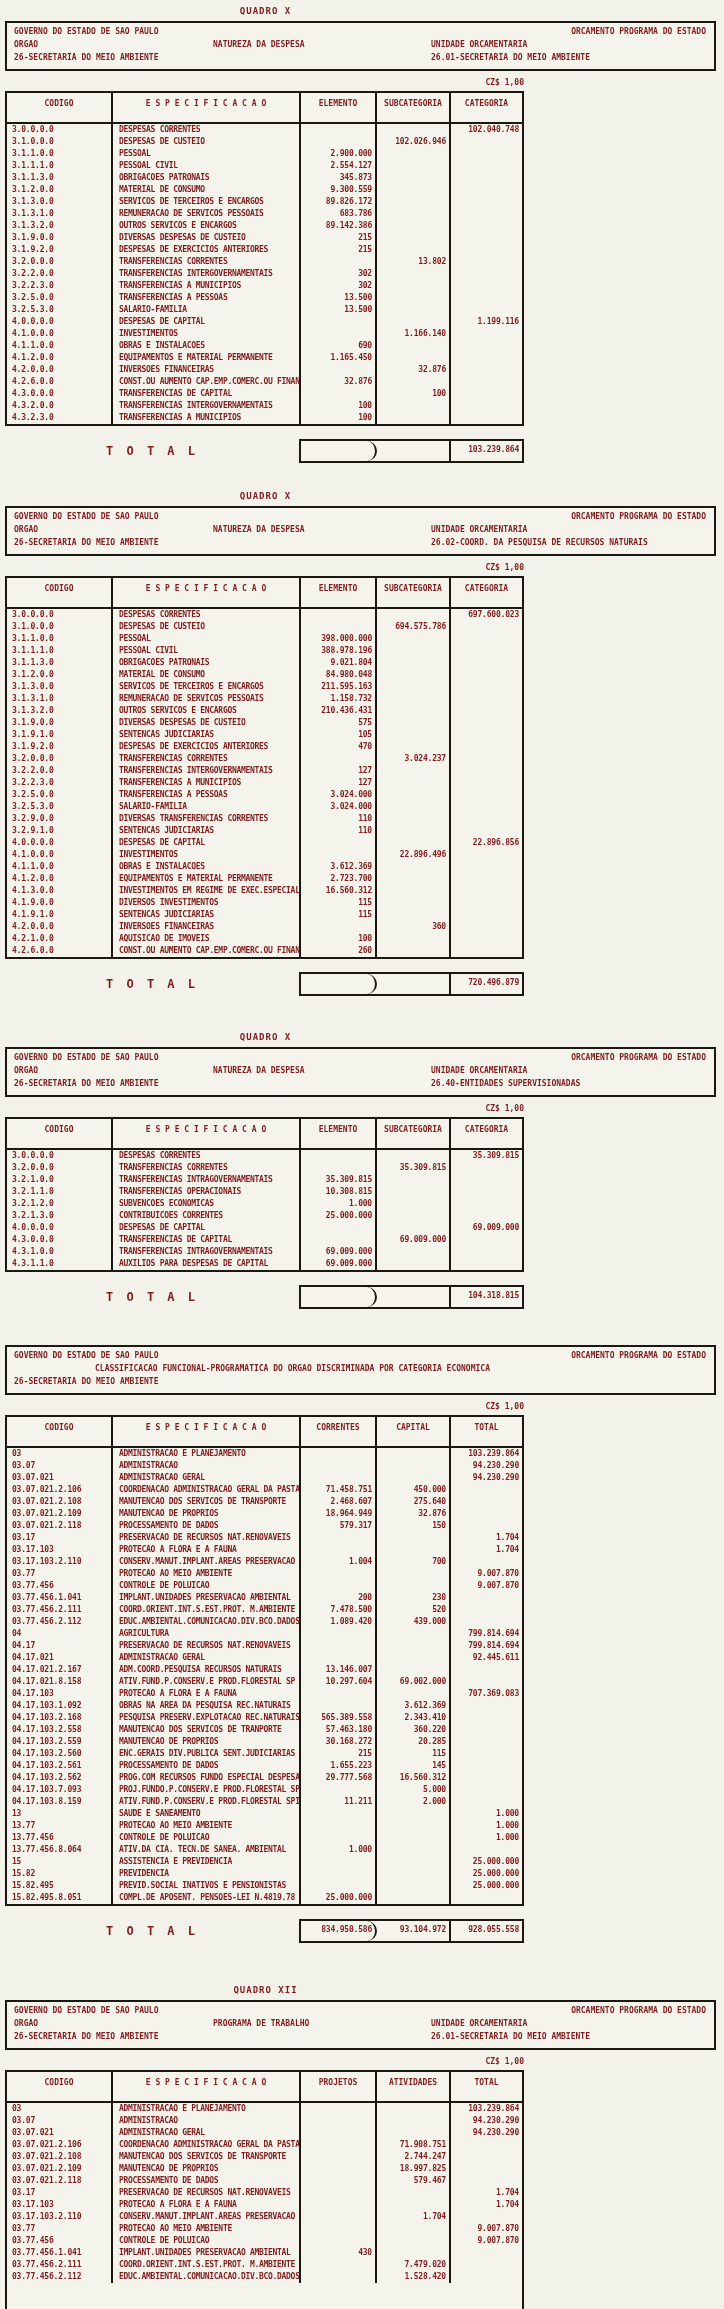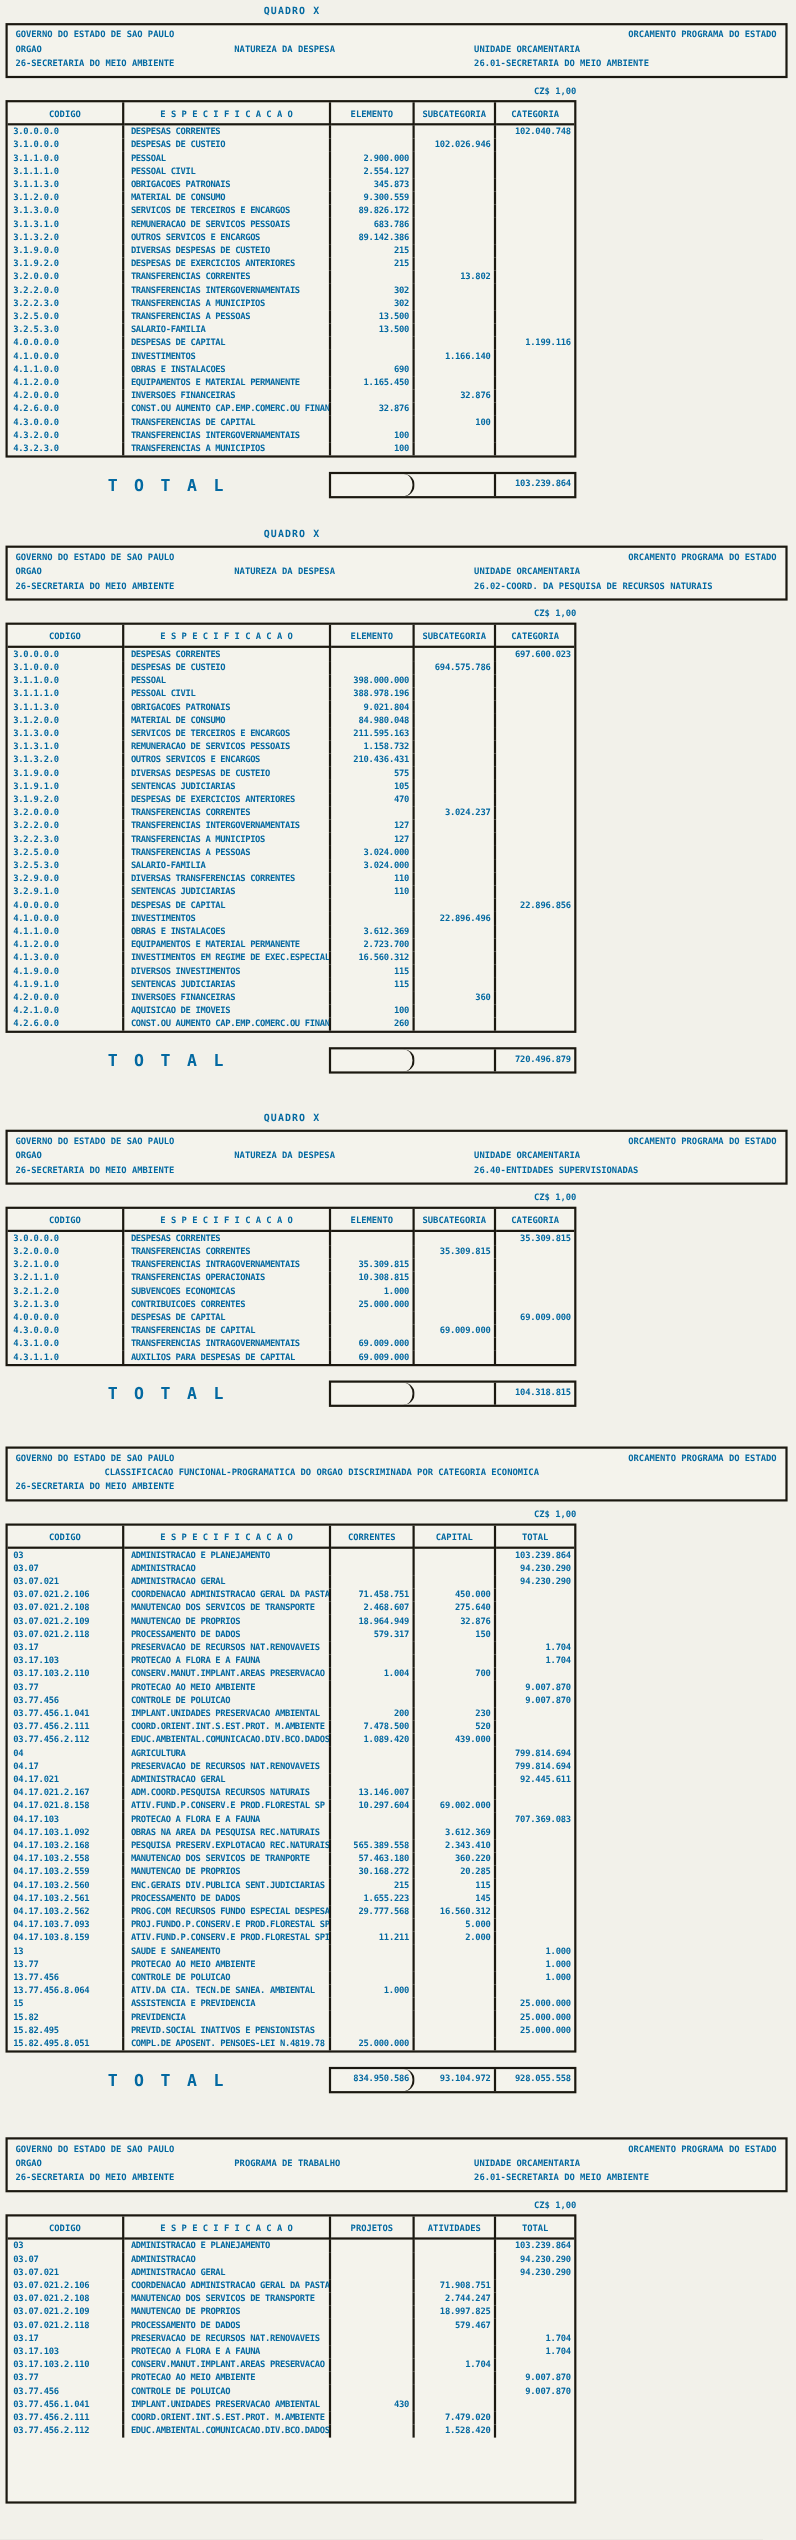--- a/index.html
+++ b/index.html
@@ -1,47 +1,47 @@
 <!DOCTYPE html>
 <html><head>
 <meta charset="utf-8">
 <style>
   html,body{margin:0;padding:0;background:#9a988f;}
   #doc{
     position:relative;width:724px;height:2309px;margin:0 auto;
     background:#f2f1ea;overflow:hidden;
     font-family:"DejaVu Sans Mono","Liberation Mono",monospace;
-    font-weight:bold;color:#0369a1;
+    font-weight:bold;color:#7f1d1d;
   }
   .quadro{margin-left:5px;}
   .q1{padding-top:4px;}
   .q2{margin-top:26px;}
   .q3{margin-top:34px;}
   .q4{margin-top:36px;}
   .q5{margin-top:40px;}
   .q-title{width:521px;text-align:center;font-size:9px;letter-spacing:1px;height:14px;line-height:14px;}
   .hbox{position:relative;margin-top:3px;width:707px;height:46px;border:2px solid #1b1810;font-size:8px;background:#f4f3ec;}
   .hbox span{position:absolute;white-space:nowrap;text-align:center;}
   .l1{top:4px;} .l2{top:17px;} .l3{top:30px;}
   .hl{left:7px;} .hm{left:206px;} .hmw{left:88px;} .hr{left:424px;} .hr1{right:8px;padding-left:46px;}
   .cz{width:519px;text-align:right;font-size:8px;margin:6px 0 3px 0;height:11px;line-height:11px;}
   .tbl{width:515px;border:2px solid #1b1810;background:#f4f3ec;font-size:8px;}
   .tr{display:flex;height:12px;line-height:12px;}
-  .tr.th{height:21px;line-height:21px;}
+  .tr.th{height:31px;line-height:21px;}
   .c{box-sizing:border-box;white-space:nowrap;overflow:hidden;flex:none;}
   .c0{width:106px;border-right:2px solid #1b1810;padding-left:5px;letter-spacing:-0.2px;}
   .c1{width:188px;border-right:2px solid #1b1810;padding-left:6px;letter-spacing:-0.3px;}
   .c2{width:76px;border-right:2px solid #1b1810;}
   .c3{width:74px;border-right:2px solid #1b1810;}
   .c4{width:71px;}
   .num{text-align:right;padding-right:3px;letter-spacing:-0.2px;}
   .th .c{border-bottom:2px solid #1b1810;text-align:center;padding:0;letter-spacing:0;}
   .padb{padding-bottom:58px;}
   .total{display:flex;margin-top:13px;height:24px;}
-  .lbl{width:294px;text-align:center;font-size:15px;letter-spacing:3px;line-height:24px;flex:none;}
+  .lbl{width:294px;text-align:center;font-size:12px;letter-spacing:3px;line-height:24px;flex:none;}
   .tbox{display:flex;border:2px solid #1b1810;height:20px;line-height:18px;font-size:8px;background:#f4f3ec;}
   .t0{width:76px;border-right:2px solid #1b1810;border-radius:10px;}
   .t1{width:74px;border-right:2px solid #1b1810;}
   .t2{width:71px;}
 </style>
 </head>
 <body>
 
 <main id="doc">
     <section class="quadro q1">
@@ -868,20 +868,21 @@
       <div class="total">
         <span class="lbl">T O T A L</span>
         <span class="tbox">
           <span class="c t0 num">834.950.586</span>
           <span class="c t1 num">93.104.972</span>
           <span class="c t2 num">928.055.558</span>
         </span>
       </div>
     </section>
     <section class="quadro q5">
+      <div class="q-title">QUADRO XII</div>
       <div class="hbox">
         <span class="hl l1">GOVERNO DO ESTADO DE SAO PAULO</span>
         <span class="hr1 l1">ORCAMENTO PROGRAMA DO ESTADO</span>
         <span class="hl l2">ORGAO</span>
         <span class="hm l2">PROGRAMA DE TRABALHO</span>
         <span class="hr l2">UNIDADE ORCAMENTARIA</span>
         <span class="hl l3">26-SECRETARIA DO MEIO AMBIENTE</span>
         <span class="hr l3">26.01-SECRETARIA DO MEIO AMBIENTE</span>
       </div>
       <div class="cz">CZ$ 1,00</div>

